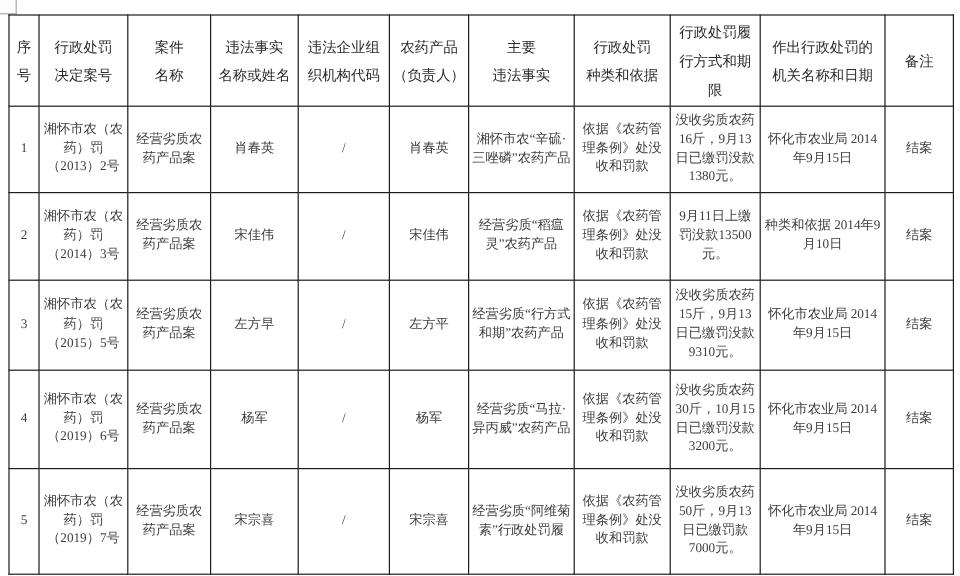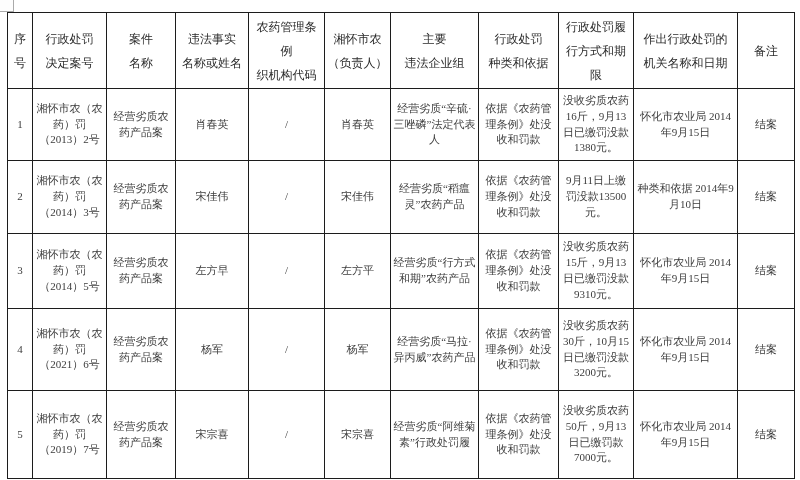--- a/index.html
+++ b/index.html
@@ -98,79 +98,79 @@
     <thead>
       <tr class="r-header">
         <th>序
 号</th>
         <th>行政处罚
 决定案号</th>
         <th>案件
 名称</th>
         <th>违法事实
 名称或姓名</th>
-        <th>农药管理条例
+        <th>违法企业组
 织机构代码</th>
-        <th>湘怀市农
+        <th>农药产品
 （负责人）</th>
         <th>主要
-违法企业组</th>
+违法事实</th>
         <th>行政处罚
 种类和依据</th>
         <th>行政处罚履
 行方式和期
 限</th>
         <th>作出行政处罚的
 机关名称和日期</th>
         <th>备注</th>
       </tr>
     </thead>
     <tbody>
       <tr class="r-0">
         <td>1</td>
         <td>湘怀市农（农药）罚（2013）2号</td>
         <td>经营劣质农药产品案</td>
         <td>肖春英</td>
         <td>/</td>
         <td>肖春英</td>
-        <td>经营劣质“辛硫·三唑磷”法定代表人</td>
+        <td>湘怀市农“辛硫·三唑磷”农药产品</td>
         <td>依据《农药管理条例》处没收和罚款</td>
         <td>没收劣质农药16斤，9月13日已缴罚没款1380元。</td>
         <td>怀化市农业局 2014年9月15日</td>
         <td>结案</td>
       </tr>
       <tr class="r-1">
         <td>2</td>
         <td>湘怀市农（农药）罚（2014）3号</td>
         <td>经营劣质农药产品案</td>
         <td>宋佳伟</td>
         <td>/</td>
         <td>宋佳伟</td>
         <td>经营劣质“稻瘟灵”农药产品</td>
         <td>依据《农药管理条例》处没收和罚款</td>
         <td>9月11日上缴罚没款13500元。</td>
         <td>种类和依据 2014年9月10日</td>
         <td>结案</td>
       </tr>
       <tr class="r-2">
         <td>3</td>
-        <td>湘怀市农（农药）罚（2014）5号</td>
+        <td>湘怀市农（农药）罚（2015）5号</td>
         <td>经营劣质农药产品案</td>
         <td>左方早</td>
         <td>/</td>
         <td>左方平</td>
         <td>经营劣质“行方式和期”农药产品</td>
         <td>依据《农药管理条例》处没收和罚款</td>
         <td>没收劣质农药15斤，9月13日已缴罚没款9310元。</td>
         <td>怀化市农业局 2014年9月15日</td>
         <td>结案</td>
       </tr>
       <tr class="r-3">
         <td>4</td>
-        <td>湘怀市农（农药）罚（2021）6号</td>
+        <td>湘怀市农（农药）罚（2019）6号</td>
         <td>经营劣质农药产品案</td>
         <td>杨军</td>
         <td>/</td>
         <td>杨军</td>
         <td>经营劣质“马拉·异丙威”农药产品</td>
         <td>依据《农药管理条例》处没收和罚款</td>
         <td>没收劣质农药30斤，10月15日已缴罚没款3200元。</td>
         <td>怀化市农业局 2014年9月15日</td>
         <td>结案</td>
       </tr>

